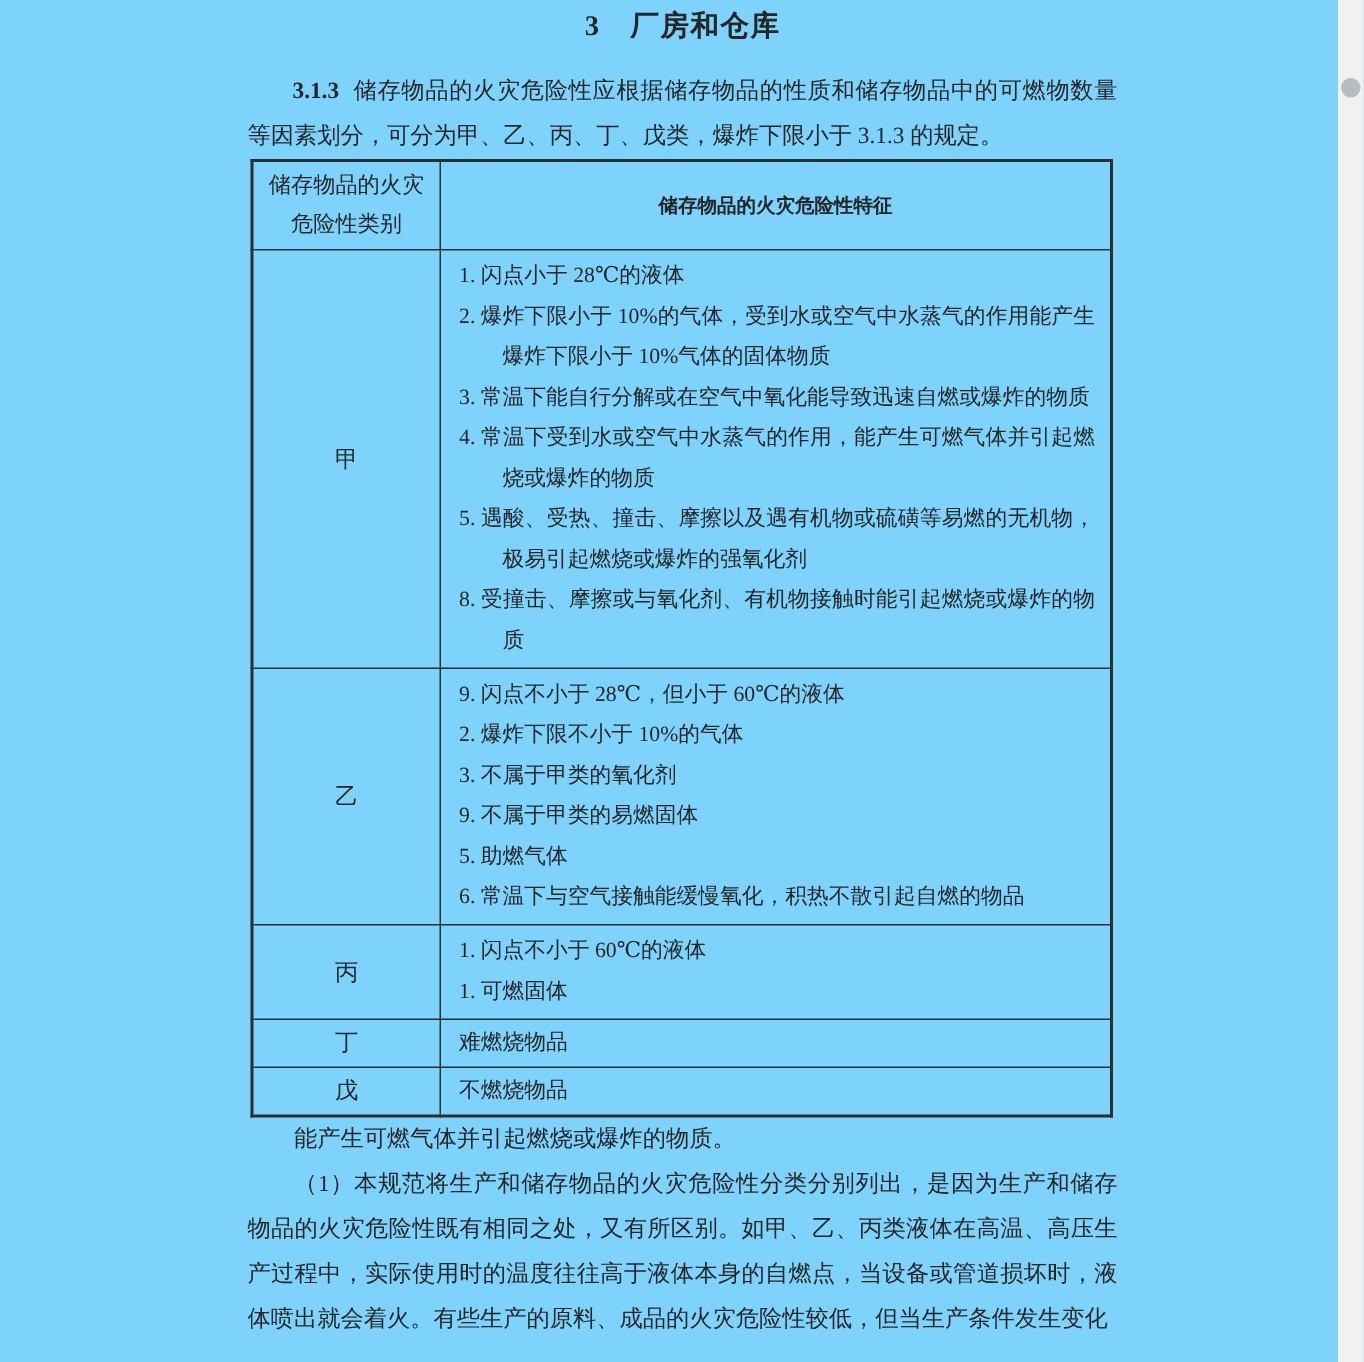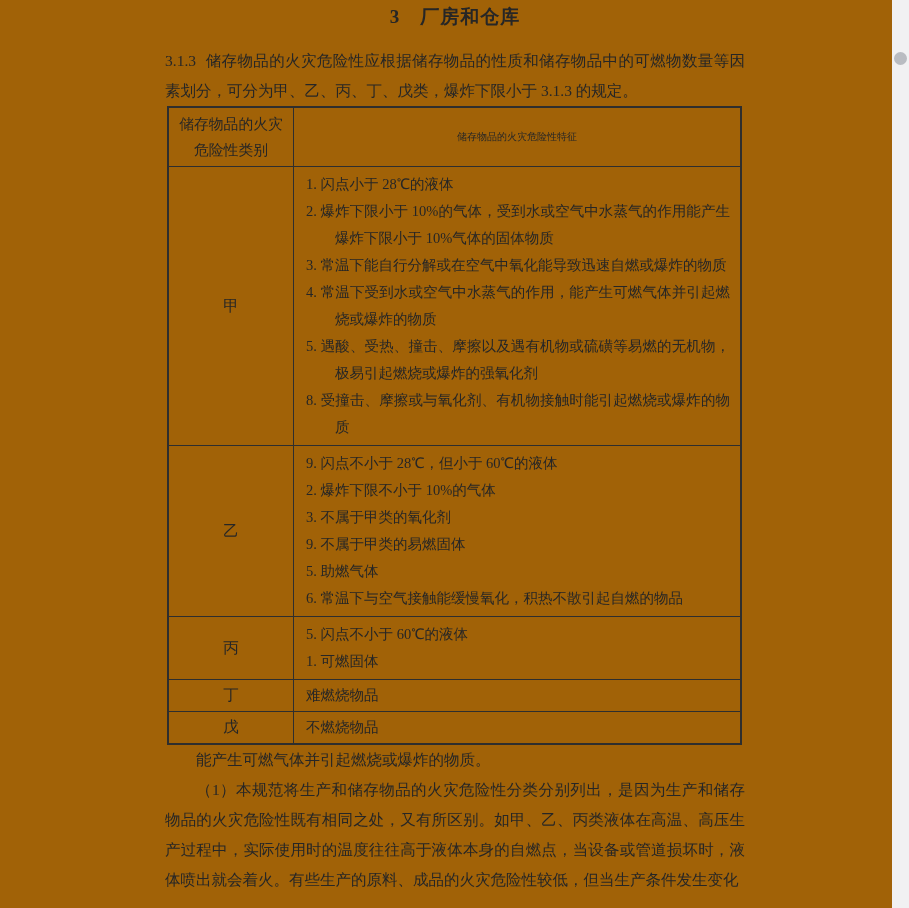--- a/index.html
+++ b/index.html
@@ -3,40 +3,40 @@
 <meta charset="utf-8">
 <style>
   html, body { margin: 0; padding: 0; }
   body {
     width: 909px; height: 908px;
     background: #ffffff;
     font-family: "Liberation Serif", "DejaVu Serif", serif;
     color: #262626;
     overflow: hidden;
   }
-  .page { position: relative; width: 909px; height: 908px; background: #a16207; }
+  .page { position: relative; width: 909px; height: 908px; background: #7dd3fc; }
   .content {
     position: absolute;
     left: 165px; top: 4px;
     width: 580px;
   }
   .title {
     margin: 0 0 16px 0;
     font-size: 19px;
     font-weight: bold;
     text-align: center;
     letter-spacing: 1px;
   }
   .para {
     margin: 0;
     font-size: 15.5px;
     line-height: 30px;
     text-align: justify;
   }
-  .clause-number { font-weight: normal; margin-right: 0.6em; }
+  .clause-number { font-weight: bold; margin-right: 0.6em; margin-left: 30px; }
   .table-caption {
     margin: 6px 0 5px 0;
     font-size: 15px;
     font-weight: bold;
     text-align: center;
   }
   table.hazard {
     border-collapse: collapse;
     width: 575px;
     margin-left: 2px;
@@ -49,30 +49,29 @@
   table.hazard { border-width: 2px; }
   th.cat-header, td.cat-cell {
     width: 108px;
     text-align: center;
     vertical-align: middle;
     font-weight: normal;
     padding: 3px 8px;
   }
   th.cat-header { line-height: 26px; font-size: 14.8px; }
   th.feat-header {
-    font-weight: normal;
+    font-weight: bold;
     text-align: center;
     vertical-align: middle;
-    font-size: 10px;
+    font-size: 13px;
     padding: 3px 10px;
   }
   td.feat-cell {
     padding: 4px 10px 4px 12px;
     vertical-align: middle;
-    font-family: Liberation Serif, serif;
   }
   td.cat-cell { font-size: 15.5px; }
   .t-item {
     line-height: 27px;
     padding-left: 2em;
     text-indent: -2em;
     text-align: justify;
   }
   tr.short-row td.feat-cell, tr.short-row td.cat-cell { padding-top: 2px; padding-bottom: 2px; }
   .commentary-heading {
@@ -135,21 +134,21 @@
           <div class="t-item">3. 不属于甲类的氧化剂</div>
           <div class="t-item">9. 不属于甲类的易燃固体</div>
           <div class="t-item">5. 助燃气体</div>
           <div class="t-item">6. 常温下与空气接触能缓慢氧化，积热不散引起自燃的物品</div>
         </td>
       </tr>
 
       <tr>
         <td class="cat-cell">丙</td>
         <td class="feat-cell">
-          <div class="t-item">5. 闪点不小于 60℃的液体</div>
+          <div class="t-item">1. 闪点不小于 60℃的液体</div>
           <div class="t-item">1. 可燃固体</div>
         </td>
       </tr>
 
       <tr class="short-row">
         <td class="cat-cell">丁</td>
         <td class="feat-cell">
           <div class="t-item">难燃烧物品</div>
         </td>
       </tr>

